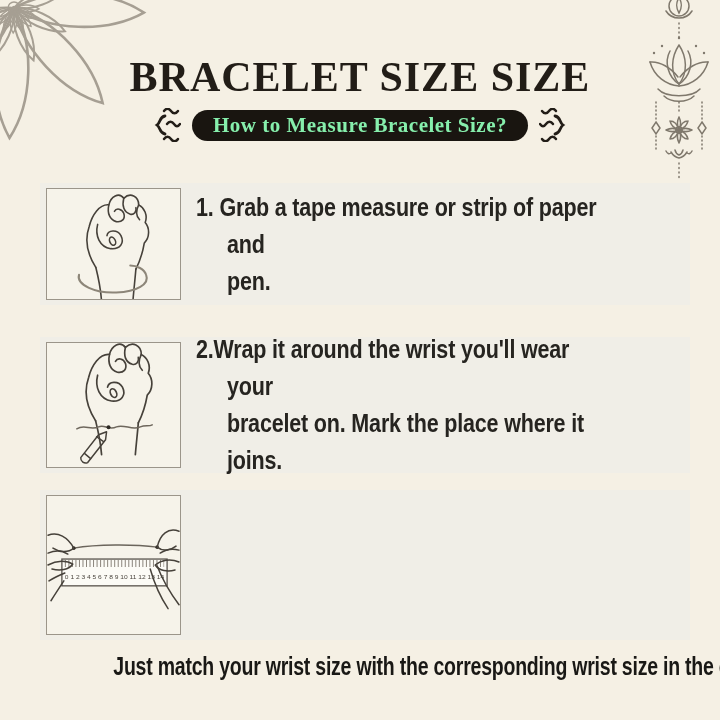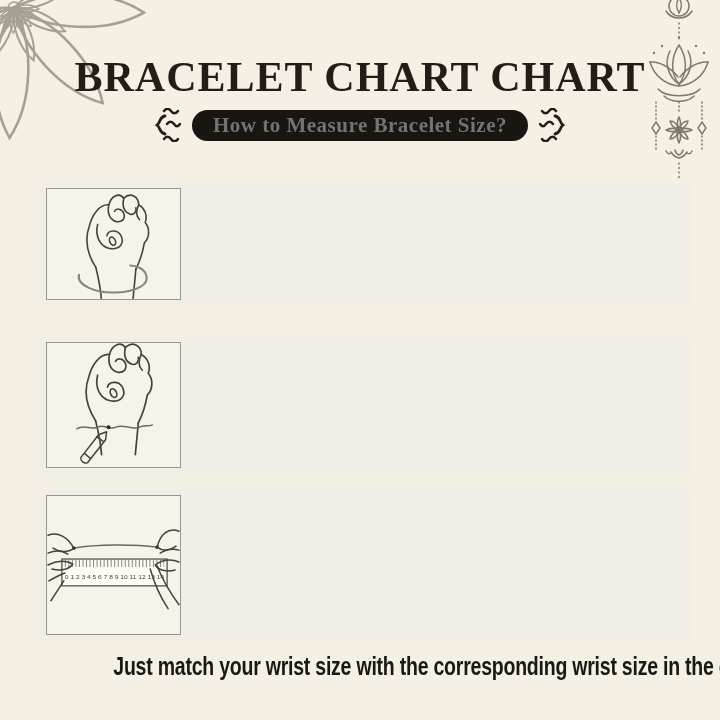--- a/index.html
+++ b/index.html
@@ -15,21 +15,21 @@
   .title{
     position:absolute;top:56px;left:0;width:720px;text-align:center;
     font-family:"Liberation Serif",serif;font-weight:bold;font-size:42px;
     letter-spacing:1px;color:#221d17;line-height:1;
   }
   .badge-row{
     position:absolute;top:106px;left:0;width:720px;height:38px;
     display:flex;justify-content:center;align-items:center;gap:11px;
   }
   .badge{
-    background:#191510;color:#737373;
+    background:#191510;color:#86efac;
     font-family:"Liberation Serif",serif;font-weight:bold;font-size:21px;
     height:31px;line-height:31px;padding:0 21px;border-radius:17px;
     letter-spacing:0.5px;
   }
   .swirl{width:30px;height:34px;}
   
   .panel{
     position:absolute;left:40px;width:650px;background:#f0eee7;
   }
   .panel1{top:183px;height:122px;}
@@ -146,21 +146,21 @@
 
       <path d="M33,152 q3,5 8,6 q5,-1 8,-6"></path>
       <path d="M37,150 q1,4 4,5 q3,-1 4,-5"></path>
       <path d="M28,151 q2,4 5,2"></path>
       <path d="M54,151 q-2,4 -5,2"></path>
       <line x1="41" y1="163" x2="41" y2="180" stroke-dasharray="1 3.5"></line>
       <circle cx="41" cy="185" r="1.2" fill="#7f786c" stroke="none"></circle>
     </g>
   </svg>
 
-  <div class="title">BRACELET CHART CHART</div>
+  <div class="title">BRACELET SIZE SIZE</div>
 
   <div class="badge-row">
     <svg class="swirl" viewBox="0 0 30 34" aria-hidden="true">
       <g fill="none" stroke="#221d17" stroke-width="2.4" stroke-linecap="round">
         <path d="M14,8 C8,9 10,14 6,17 C10,20 8,25 14,26" stroke-width="2.8"></path>
         <path d="M13,3 c2,-3 5,-3 7,0 s5,3 7,0"></path>
         <path d="M16,16 c2,-3 5,-3 7,0 s4,3 6,0"></path>
         <path d="M13,31 c2,-3 5,-3 7,0 s5,3 7,0"></path>
       </g>
     </svg>
@@ -187,36 +187,44 @@
             <path d="M78,10 C76,18 78,25 85,27 C89,28 92,24 91,20"></path>
             <path d="M94,17 C91,23 91,29 95,33"></path>
             <path d="M50,38 C47,50 52,62 64,64 C74,65 79,58 75,50 C71,43 61,44 60,50"></path>
             <ellipse cx="66" cy="56" rx="3" ry="4.6" transform="rotate(-25 66 56)"></ellipse>
           </g>
         </defs>
         <use href="#fist"></use>
         <path d="M30,92 C27,103 48,112 70,111 C92,110 106,102 102,92 C100,86 92,82 85,82" fill="none" stroke="#8d8679" stroke-width="2.2" stroke-linecap="round"></path>
       </svg>
     </div>
+    <div class="textwrap">
+      <div class="step-text">1. Grab a tape measure or strip of paper and
+pen.</div>
+    </div>
   </div>
 
   <div class="panel panel2">
     <div class="figbox">
       <svg viewBox="0 0 134 124" preserveAspectRatio="xMidYMid meet" aria-hidden="true">
         <use href="#fist" transform="translate(1,-6)"></use>
         <g fill="none" stroke="#6e675d" stroke-width="1.5" stroke-linecap="round">
           <path d="M30,86 C38,81 44,88 52,84 C58,81 62,88 70,84 C78,81 86,88 94,84 C99,82 103,84 106,82"></path>
         </g>
         <circle cx="62" cy="84.5" r="2" fill="#2c2822"></circle>
         <g fill="none" stroke="#46413a" stroke-width="1.5" stroke-linecap="round" stroke-linejoin="round">
           <path d="M60,89 L59,97 L41,120 A5,5 0 0 1 34,115 L52,92 Z"></path>
           <path d="M57,99 L50,94"></path>
           <path d="M44,116 L38,111"></path>
         </g>
       </svg>
+    </div>
+    <div class="textwrap">
+      <div class="step-text">2.Wrap it around the wrist you'll wear your
+bracelet on. Mark the place where it joins.</div>
     </div>
   </div>
 
   <div class="panel panel3">
     <div class="figbox">
       <svg viewBox="0 0 134 124" preserveAspectRatio="xMidYMid meet" aria-hidden="true">
         <rect x="15" y="56" width="106" height="27" fill="#fcfbf6" stroke="#56514b" stroke-width="1.3"></rect>
         <line x1="18" y1="60" x2="118" y2="60" stroke="#8a847b" stroke-width="8" stroke-dasharray="1 2.55"></line>
         <text x="18" y="76" font-size="6" textLength="100" lengthAdjust="spacingAndGlyphs" fill="#4a453e" font-family="Liberation Sans, sans-serif">0 1 2 3 4 5 6 7 8 9 10 11 12 13 14</text>
         <path d="M27,45 C50,41 88,41 111,44" fill="none" stroke="#6b655c" stroke-width="1.4"></path>

